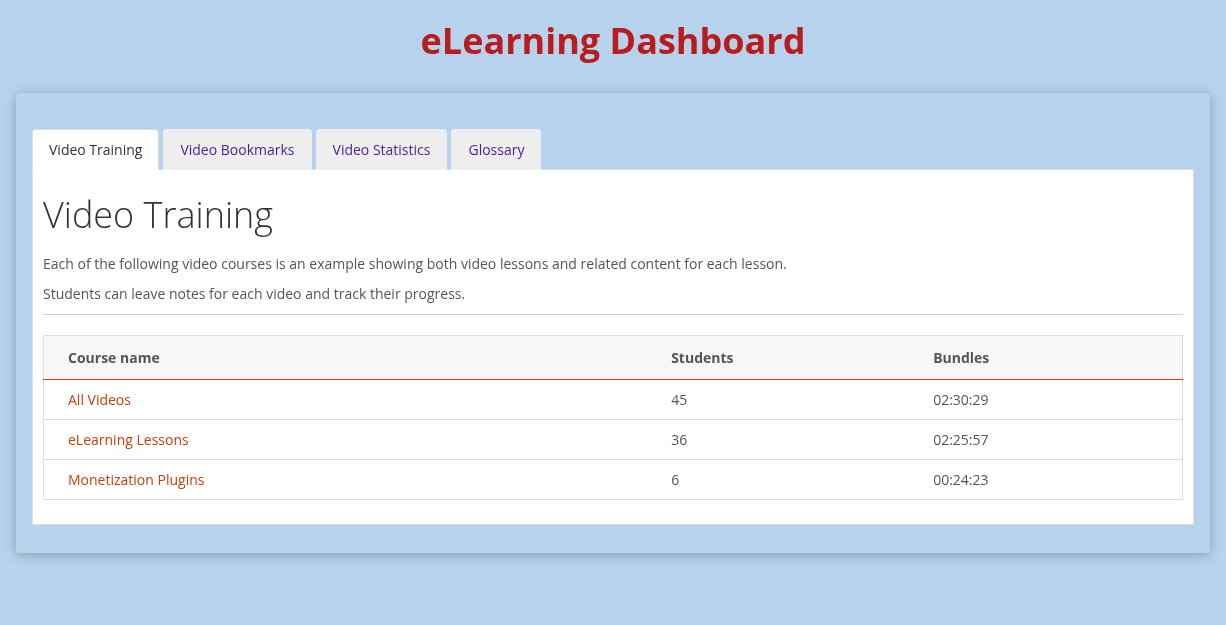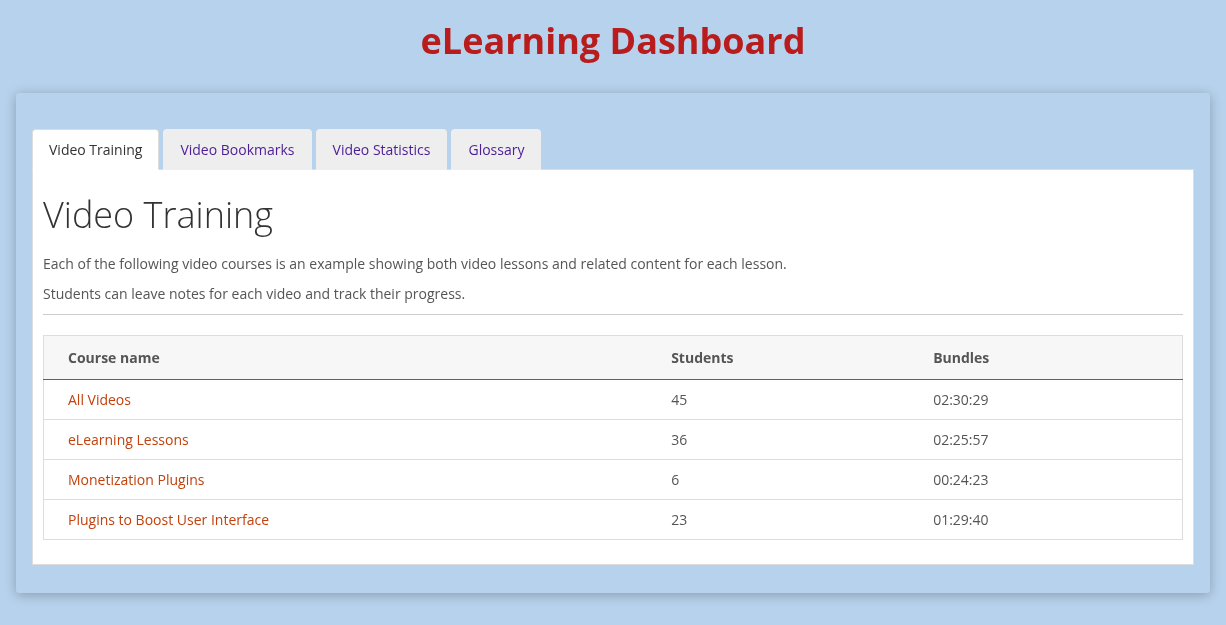--- a/index.html
+++ b/index.html
@@ -142,21 +142,16 @@
         <tr>
           <td><a href="#">eLearning Lessons</a></td>
           <td>36</td>
           <td>02:25:57</td>
         </tr>
         <tr>
           <td><a href="#">Monetization Plugins</a></td>
           <td>6</td>
           <td>00:24:23</td>
         </tr>
-        <tr>
-          <td><a href="#">Plugins to Boost User Interface</a></td>
-          <td>23</td>
-          <td>01:29:40</td>
-        </tr>
       </tbody>
     </table>
   </div>
 </div>
 
 </body></html>

